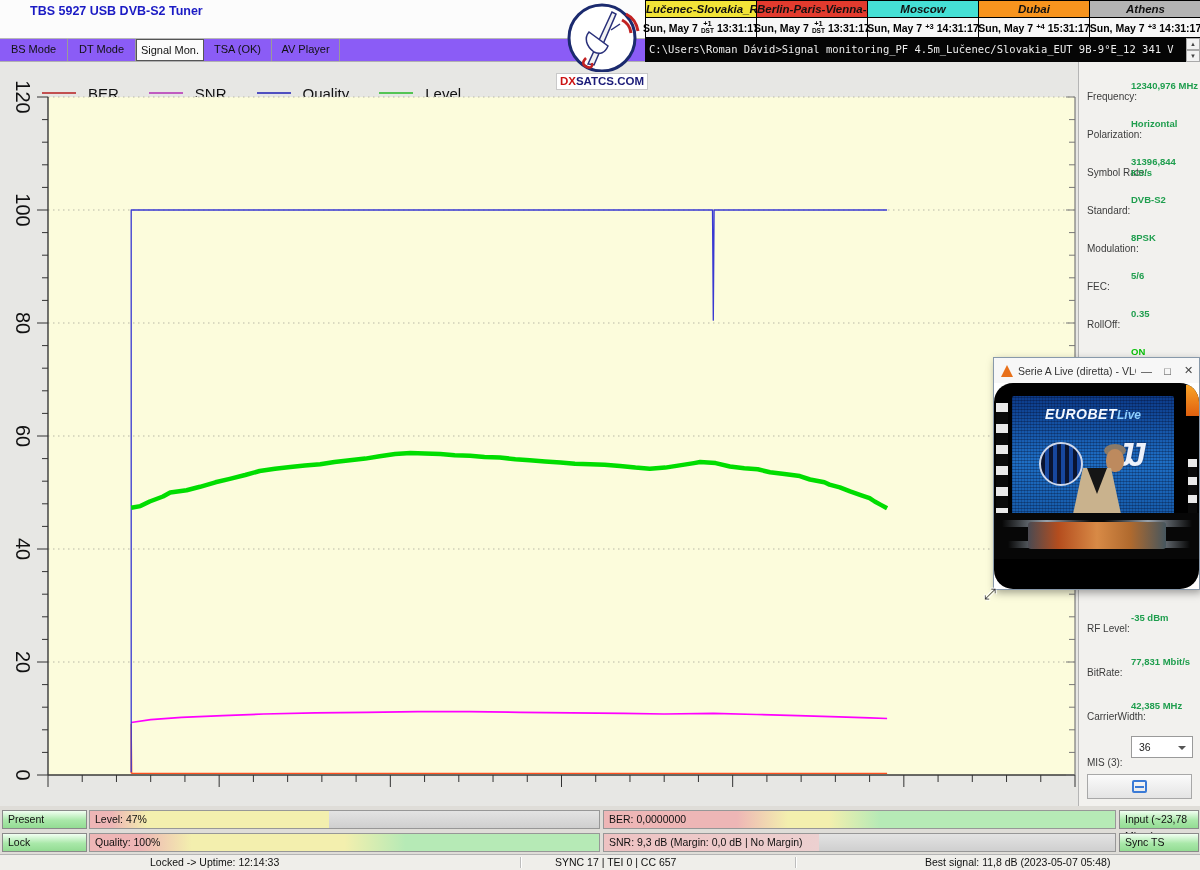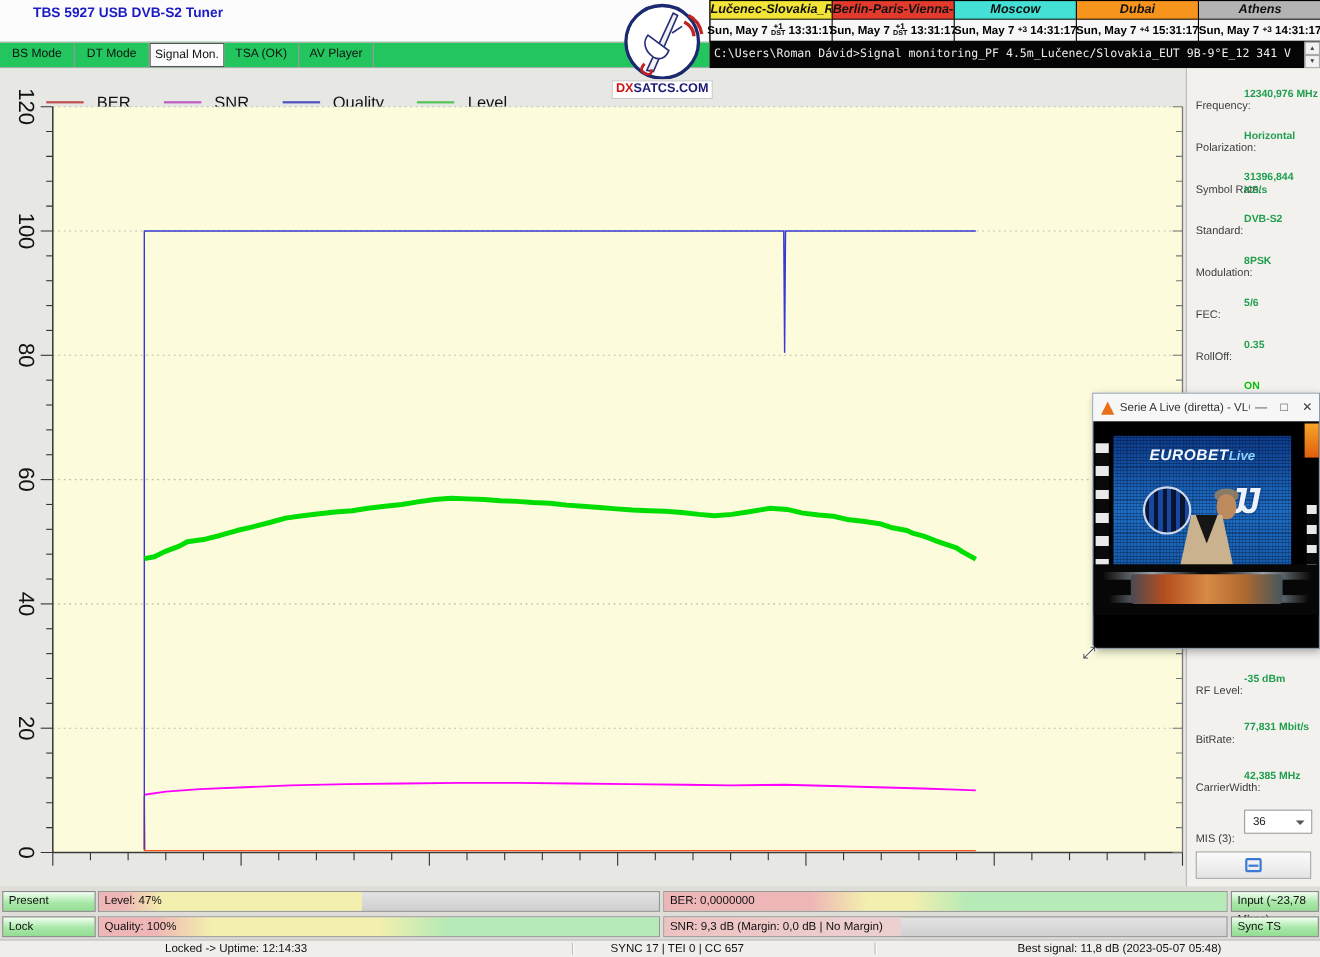--- a/index.html
+++ b/index.html
@@ -5,21 +5,21 @@
   * { box-sizing: border-box; margin: 0; padding: 0; }
   html,body { width:1200px; height:870px; overflow:hidden; }
   body { position:relative; background:#e4e2dd; font-family:"Liberation Sans", sans-serif; }
 
   
   #header { position:absolute; left:0; top:0; width:645px; height:38px; background:#fcfcfc; }
   #app-title { position:absolute; left:30px; top:4px; font-size:12.5px; font-weight:bold; color:#1b1bc4; }
   #app-subtitle { position:absolute; left:68px; top:22px; font-size:11px; color:#1c1c1c; }
 
   
-  #tabbar { position:absolute; left:0; top:38px; width:645px; height:24px; background:#22c55e;
+  #tabbar { position:absolute; left:0; top:38px; width:645px; height:24px; background:#8b5cf6;
             border-top:1px solid #b8b8b8; border-bottom:1px solid #b0b0b0; display:flex; }
   .tab { width:68px; height:22px; line-height:21px; text-align:center; font-size:11px; color:#111;
          border-right:1px solid #9a9a9a; cursor:default; }
   .tab.active { background:#fbfbfb; border:1px solid #555; font-weight:normal; }
 
   
   #clocks { position:absolute; left:645px; top:0; width:555px; height:38px; display:flex; border:1px solid #000; background:#000; }
   .clock { width:111px; display:flex; flex-direction:column; border-right:1px solid #000; }
   .clock:last-child { border-right:none; }
   .clock-header { height:17px; line-height:16px; text-align:center; font-size:11.5px; font-weight:bold;
@@ -73,21 +73,21 @@
   #export-icon::after { content:""; position:absolute; left:1px; right:1px; top:4px; height:2px; background:#3a7ad6; }
 
   
   #vlc { position:absolute; left:993px; top:357px; width:207px; height:233px; z-index:50;
          border:1px solid #8899aa; background:#fff; box-shadow:2px 3px 8px rgba(0,0,0,.35); }
   #vlc-titlebar { height:25px; background:#f7f7f7; display:flex; align-items:center; }
   #vlc-icon { width:0; height:0; border-left:6px solid transparent; border-right:6px solid transparent;
               border-bottom:12px solid #e8701a; margin:0 5px 0 7px; }
   #vlc-title { flex:1; font-size:10.5px; color:#333; white-space:nowrap; overflow:hidden; }
   .vlc-ctl { width:21px; text-align:center; font-size:11px; color:#444; cursor:default; }
-  #vlc-video { position:relative; width:205px; height:206px; background:#000; overflow:hidden; }
+  #vlc-video { position:relative; width:205px; height:206px; background:#000; overflow:hidden;border-radius:19px; }
   #studio { position:absolute; left:18px; top:13px; width:162px; height:143px; border-radius:2px;
             background:
               repeating-linear-gradient(0deg, rgba(0,0,20,.28) 0 1px, transparent 1px 3px),
               repeating-linear-gradient(90deg, rgba(0,0,30,.18) 0 1px, transparent 1px 3px),
               linear-gradient(180deg,#0c3a88 0%,#1e6ec4 45%,#12529e 100%); }
   #brand { position:absolute; left:0; top:9px; width:100%; text-align:center; font-style:italic; white-space:nowrap; }
   #brand .eb { font-size:14px; font-weight:bold; color:#f4f8ff; letter-spacing:.5px; }
   #brand .lv { font-size:12px; font-weight:bold; color:#8fd0ff; }
   #atalanta-logo { position:absolute; left:27px; top:46px; width:44px; height:44px; border-radius:50%;
                    border:2px solid #cfd8ea;

